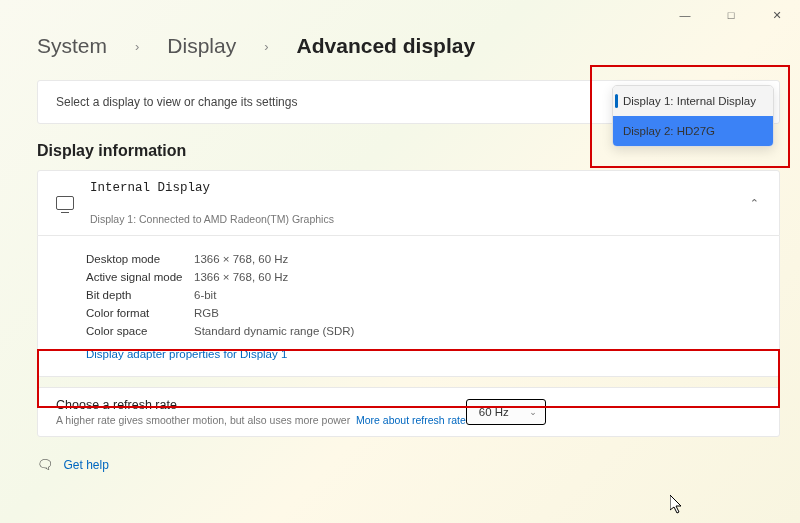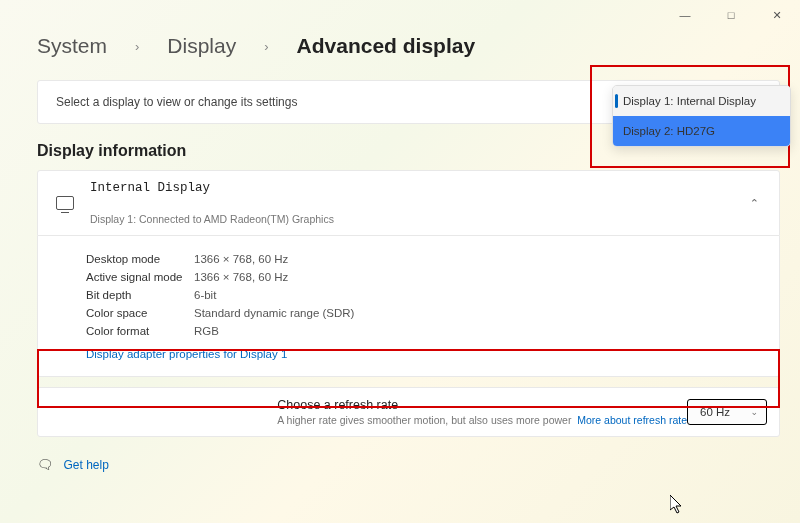--- a/index.html
+++ b/index.html
@@ -78,21 +78,21 @@
     .highlight-refresh {
       top: 349px;
       left: 37px;
       width: 743px;
       height: 59px;
     }
     .dropdown-menu {
       position: absolute;
       top: 85px;
       left: 612px;
-      width: 179px;
+      width: 162px;
       background: #fff;
       border: 1px solid #ddd;
       border-radius: 5px;
       box-shadow: 0 4px 12px rgba(0,0,0,0.12);
       overflow: hidden;
       z-index: 10;
     }
     .dropdown-item {
       padding: 9px 10px;
       font-size: 11.5px;
@@ -190,24 +190,24 @@
       font-size: 11.5px;
       cursor: pointer;
       margin-top: 8px;
       display: inline-block;
     }
     .refresh-card {
       background: #fff;
       border: 1px solid #e8e8e8;
       border-radius: 3px;
       margin-top: 10px;
-      padding: 10px 12px;
-      display: flex;
-      align-items: center;
-      justify-content: flex-end;
+      padding: 10px 18px;
+      display: flex;
+      align-items: center;
+      justify-content: flex-start;
     }
     .refresh-text .title {
       font-size: 12.5px;
       color: #222;
     }
     .refresh-text .subtitle {
       font-size: 10.5px;
       color: #777;
       margin-top: 2px;
     }
@@ -298,26 +298,26 @@
     </div>
     <div class="detail-row">
       <span class="detail-label">Active signal mode</span>
       <span class="detail-value">1366 × 768, 60 Hz</span>
     </div>
     <div class="detail-row">
       <span class="detail-label">Bit depth</span>
       <span class="detail-value">6-bit</span>
     </div>
     <div class="detail-row">
+      <span class="detail-label">Color format</span>
+      <span class="detail-value">RGB</span>
+    </div>
+    <div class="detail-row">
       <span class="detail-label">Color space</span>
       <span class="detail-value">Standard dynamic range (SDR)</span>
-    </div>
-    <div class="detail-row">
-      <span class="detail-label">Color format</span>
-      <span class="detail-value">RGB</span>
     </div>
     <span class="link">Display adapter properties for Display 1</span>
   </div>
 
   <div class="refresh-card">
     <div class="refresh-text">
       <div class="title">Choose a refresh rate</div>
       <div class="subtitle">
         <span>A higher rate gives smoother motion, but also uses more power</span>
         &nbsp;<span class="link-inline">More about refresh rate</span>

